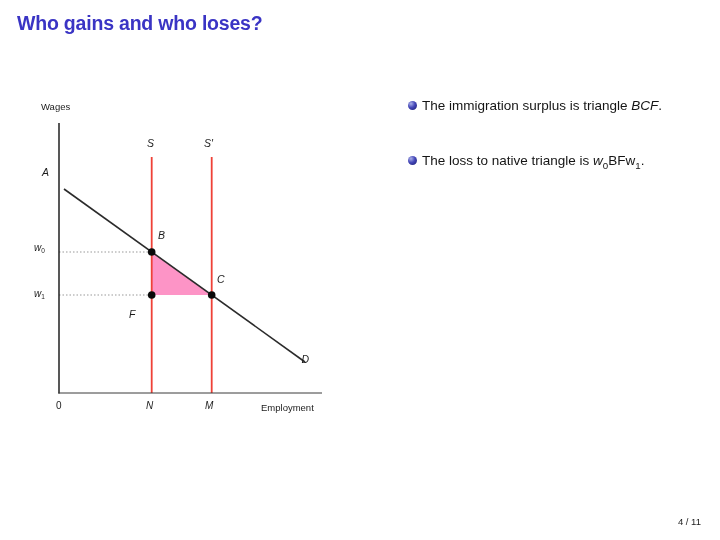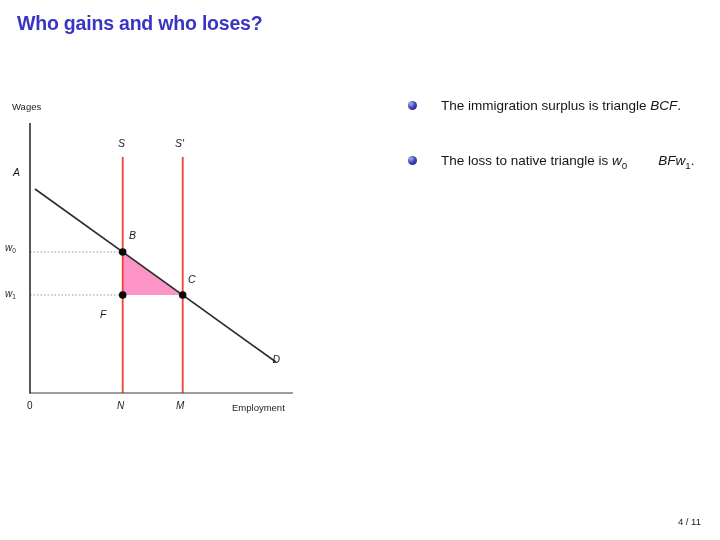--- a/index.html
+++ b/index.html
@@ -4,22 +4,22 @@
 <style>
   html,body{margin:0;padding:0;background:#fff;}
   .slide{
     position:relative;width:720px;height:540px;background:#ffffff;overflow:hidden;
     font-family:"Liberation Sans",sans-serif;
   }
   .slide-title{
     position:absolute;left:17px;top:12px;margin:0;
     font-size:19.5px;font-weight:600;letter-spacing:-0.2px;color:#3a34c4;
   }
-  .figure-wrap{position:absolute;left:4px;top:93px;width:300px;height:335px;}
-  .bullet-item{position:absolute;left:408px;display:flex;align-items:flex-start;gap:24px;}
+  .figure-wrap{position:absolute;left:33px;top:93px;width:300px;height:335px;}
+  .bullet-item{position:absolute;left:408px;display:flex;align-items:flex-start;gap:5px;}
   .bullet-ball{
     width:9px;height:9px;border-radius:50%;flex:0 0 9px;margin-top:4px;
     background:radial-gradient(circle at 33% 30%, #aab0e8 0%, #4447b8 45%, #181a6e 100%);
   }
   .bullet-text{
     font-size:13.5px;line-height:17px;color:#151515;max-width:280px;
   }
   .bullet-item:nth-of-type(1) .bullet-text{max-width:250px;}
   .bullet-text sub{font-size:0.72em;}
   .page-number{
@@ -75,19 +75,19 @@
     </svg>
   </div>
 
   <div class="bullet-item" style="top:97px;">
     <span class="bullet-ball"></span>
     <span class="bullet-text"><span>The immigration surplus is triangle </span><span style="font-style: italic;">BCF</span><span>.</span></span>
   </div>
 
   <div class="bullet-item" style="top:152px;">
     <span class="bullet-ball"></span>
-    <span class="bullet-text"><span>The loss to native triangle is </span><span style="font-style: italic;">w</span><sub>0</sub><span style="font-style: italic; margin-left: 31px;">BFw</span><sub>1</sub><span>.</span></span>
+    <span class="bullet-text"><span>The loss to native triangle is </span><span style="font-style: italic;">w</span><sub>0</sub><span style="">BFw</span><sub>1</sub><span>.</span></span>
   </div>
 
 
   <div class="page-number">4 / 11</div>
 
 </div>
 
 </body></html>

